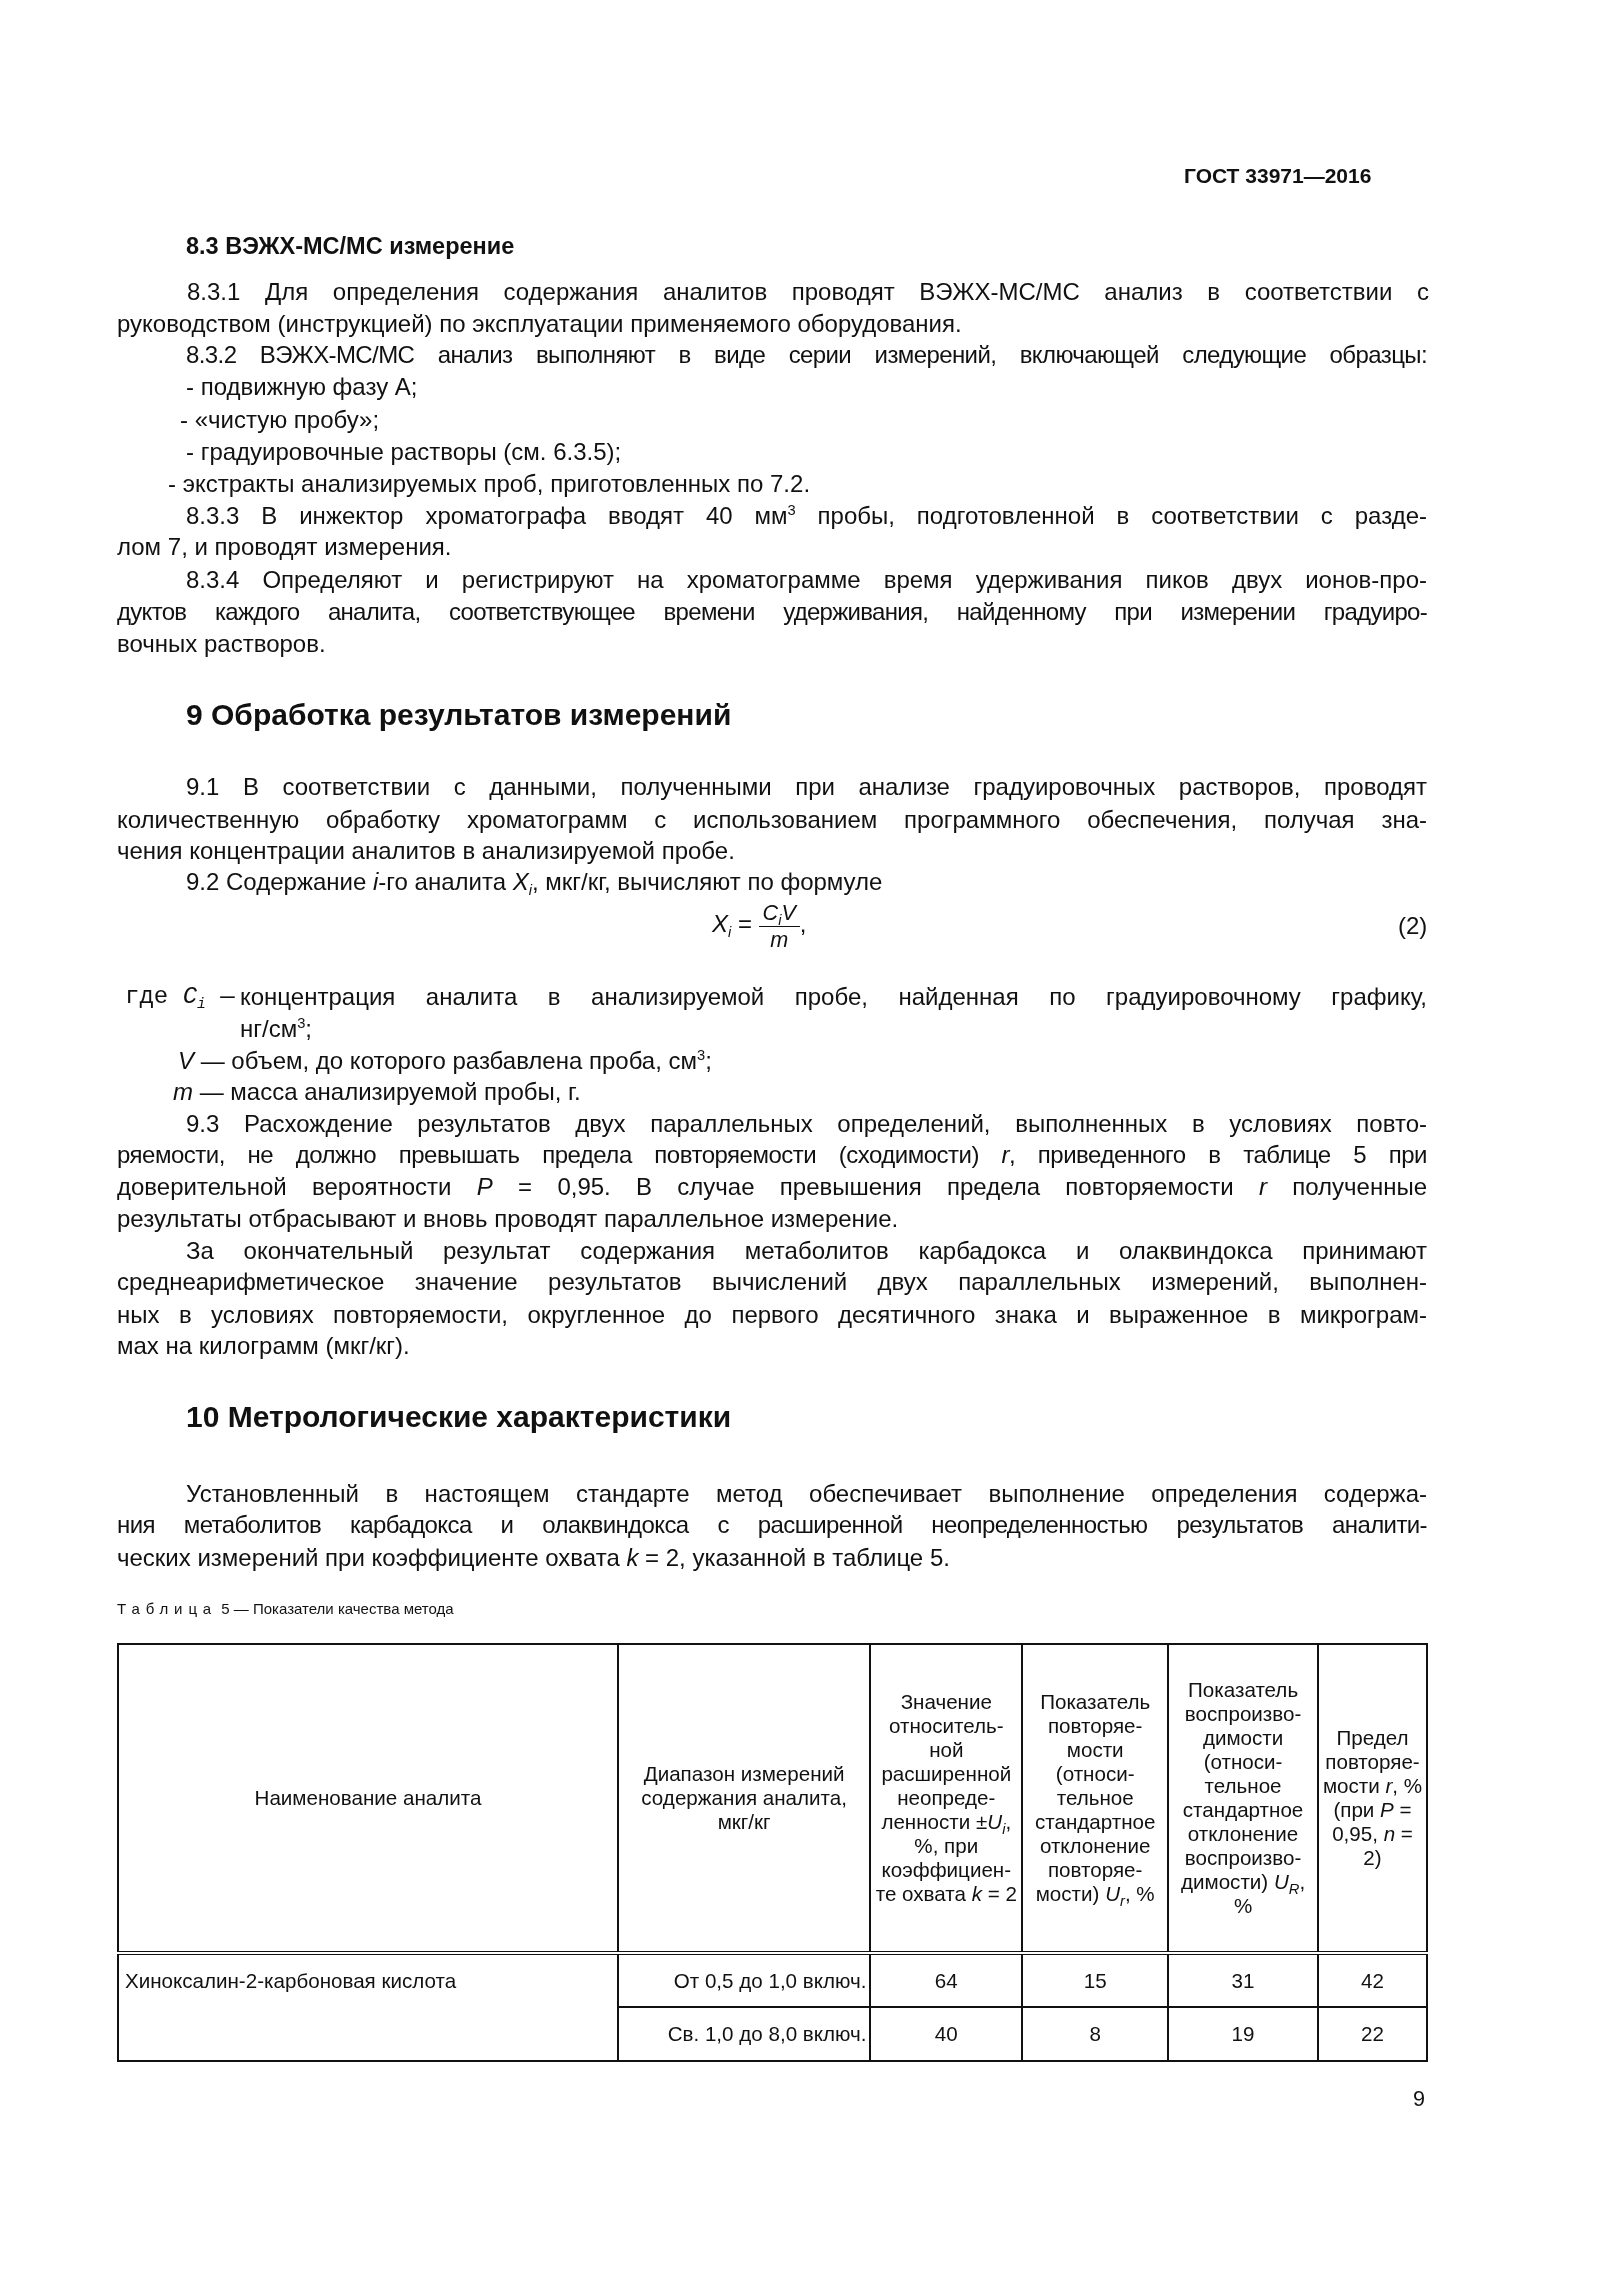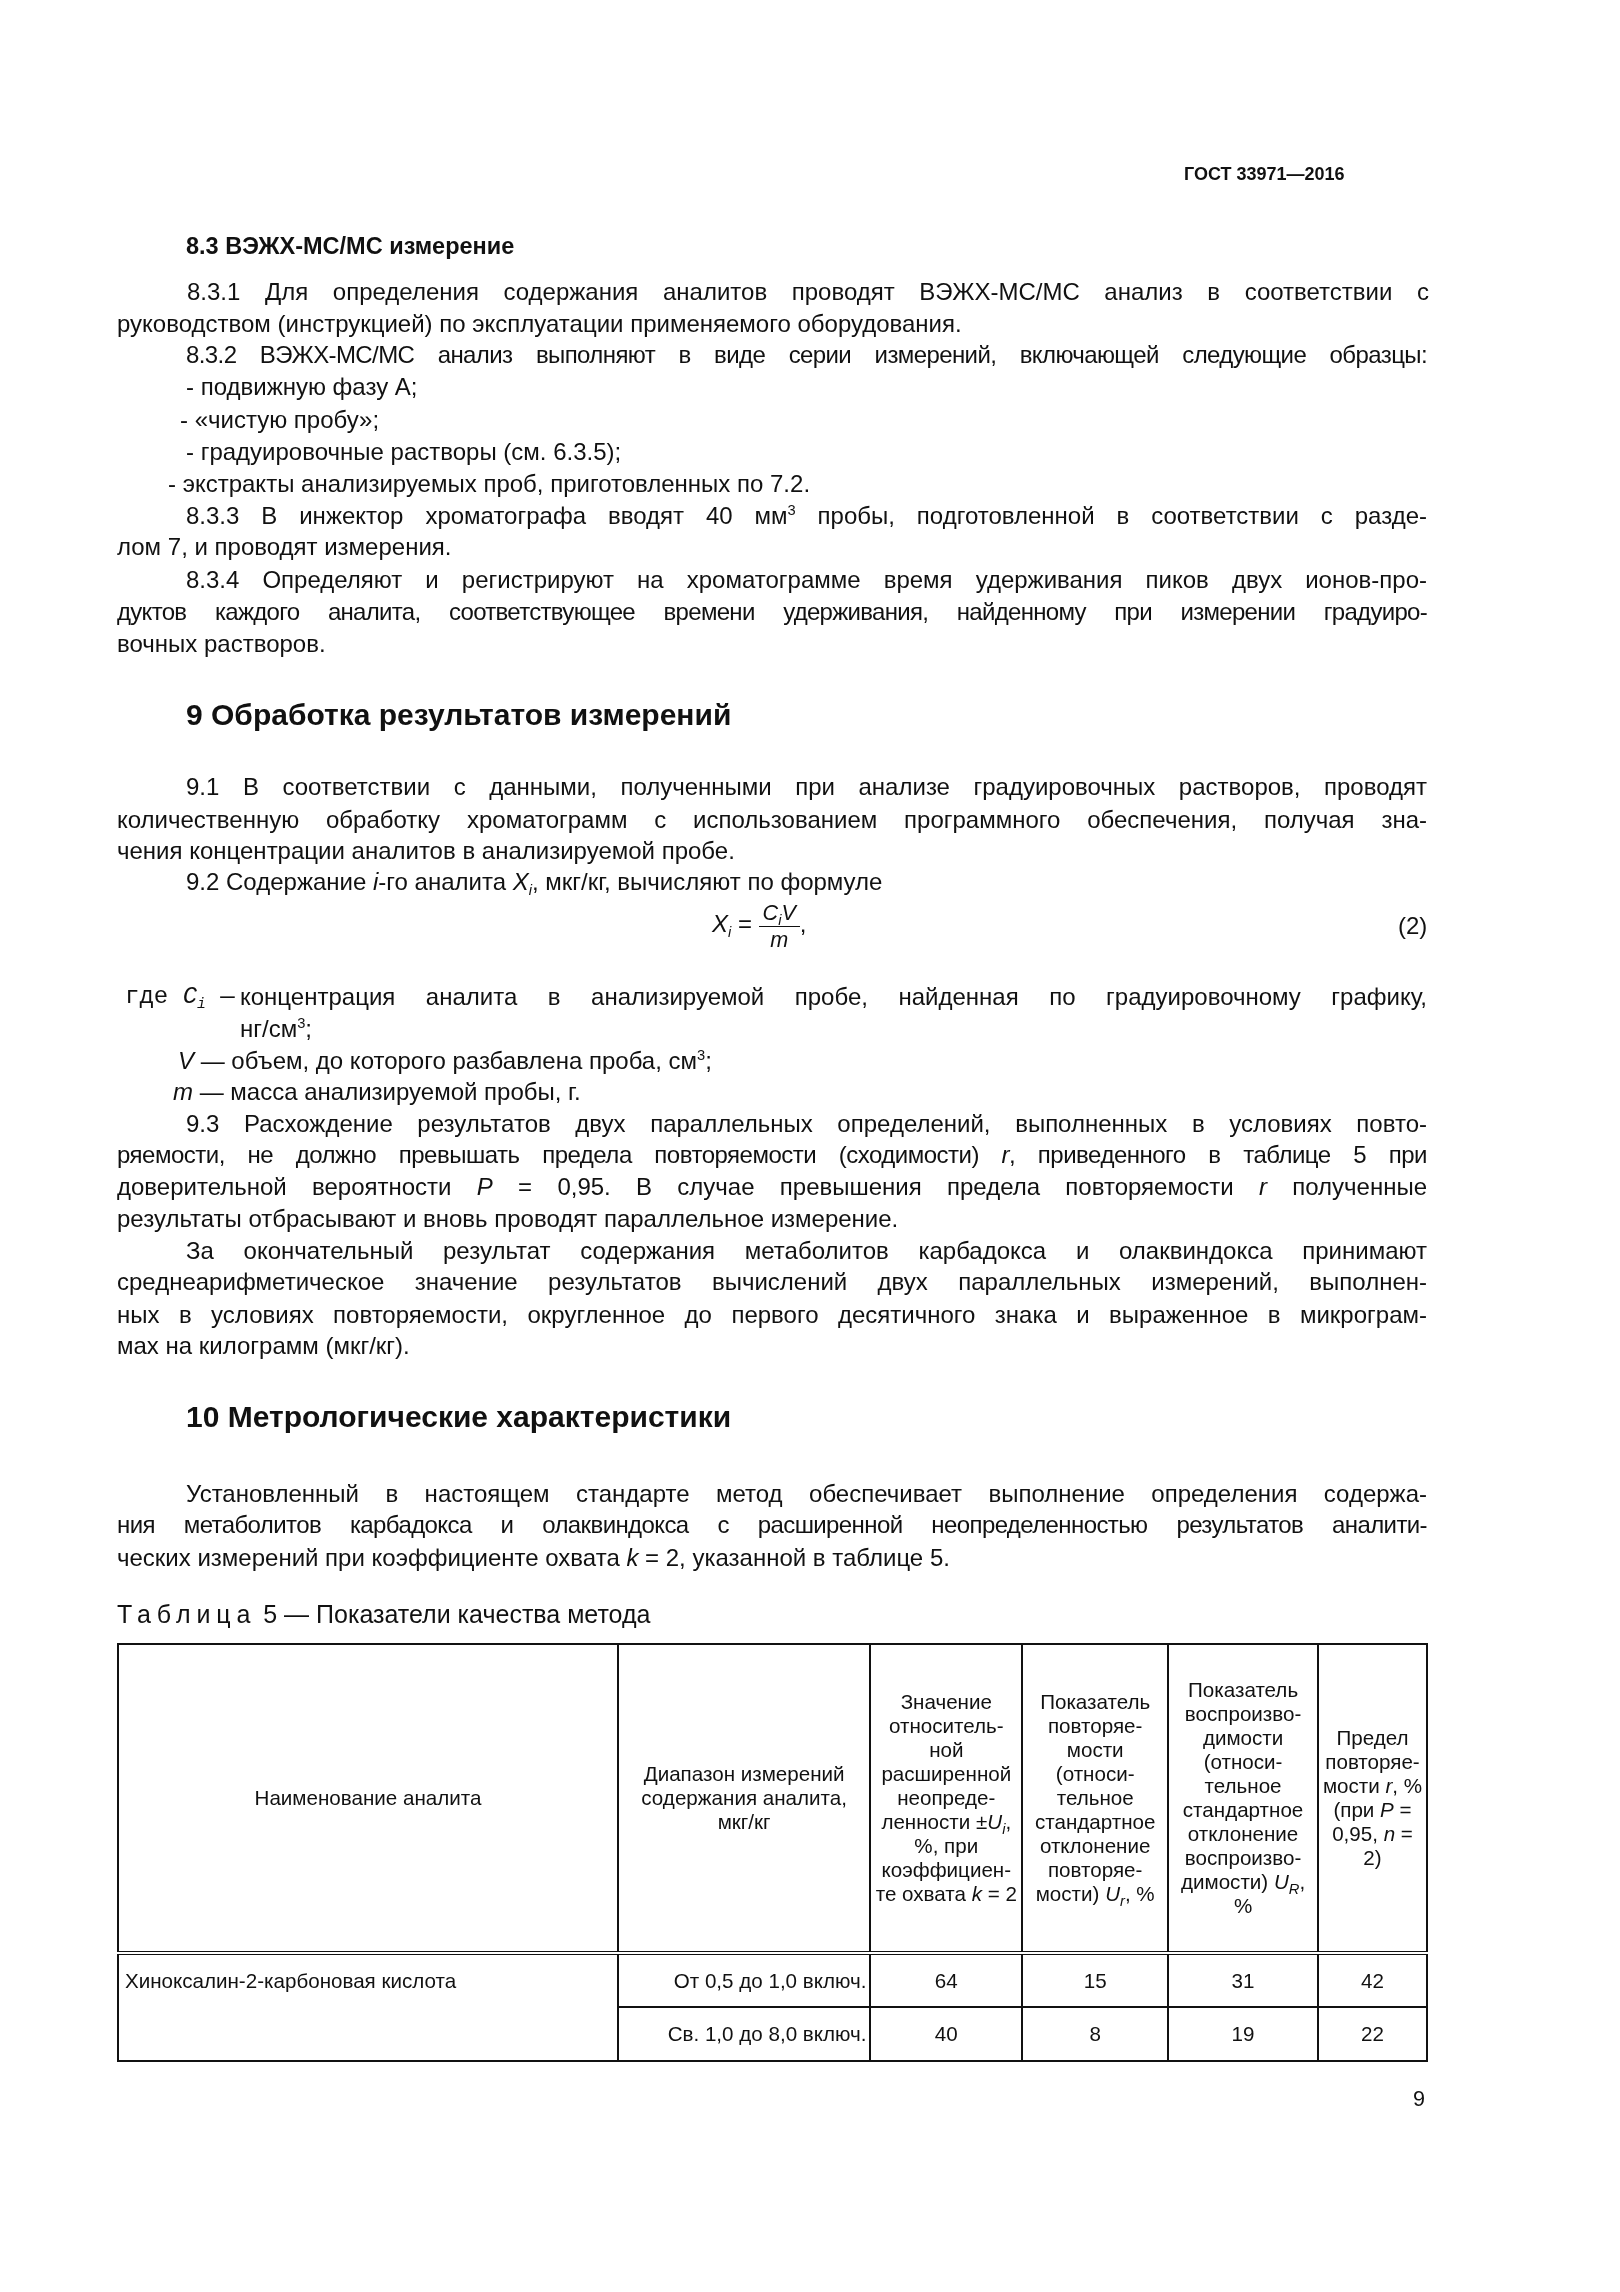--- a/index.html
+++ b/index.html
@@ -1,30 +1,30 @@
 <!DOCTYPE html>
 <html><head>
 <meta charset="utf-8">
 <style>
   html, body { margin:0; padding:0; background:#ffffff; }
   body { width:1620px; height:2293px; position:relative; overflow:hidden;
          font-family:"Liberation Sans", sans-serif; color:#111; }
   .abs { position:absolute; white-space:nowrap; }
-  .doc-code { left:1184px; top:164px; font-size:18px; font-weight:bold; }
+  .doc-code { left:1184px; top:164px; font-size:21px; font-weight:bold; }
   .sub-heading { font-size:23.5px; font-weight:bold; }
   .heading { font-size:30px; font-weight:bold; }
   .line { font-size:24px; line-height:29px; }
   .just { display:block; width:1311px; text-align:justify; text-align-last:justify; }
   sup { font-size:14.7px; vertical-align:8.8px; line-height:0; }
   sub { font-size:14.7px; vertical-align:-4.9px; line-height:0; }
   i { font-style:italic; }
   .frac { display:inline-block; vertical-align:middle; text-align:center; }
   .frac .num { display:block; padding:0 3.9px; border-bottom:1.5px solid #111; font-size:21.6px; line-height:25.5px; }
   .frac .den { display:block; font-size:21.6px; line-height:25.5px; }
-  .caption { font-size:25px; }
+  .caption { font-size:15px; }
   .caption .spaced { letter-spacing:5.9px; }
   table.t5 { position:absolute; left:117px; top:1643px; width:1311px; border-collapse:collapse; font-size:20.6px; }
   table.t5 td, table.t5 th { border:2px solid #111; text-align:center; vertical-align:middle; font-weight:normal; padding:0 2.9px; line-height:24px; }
   table.t5 thead tr { height:309px; }
   table.t5 thead th { border-bottom:4.9px double #111; }
   table.t5 tbody tr { height:54px; }
   table.t5 td.name { text-align:left; vertical-align:top; padding-top:13.7px; padding-left:5.9px;border-radius:6px; }
   table.t5 td.range { text-align:right; padding-left:5.9px; }
   .page-num { left:1413px; top:2086px; font-size:21.6px; }
 </style>

